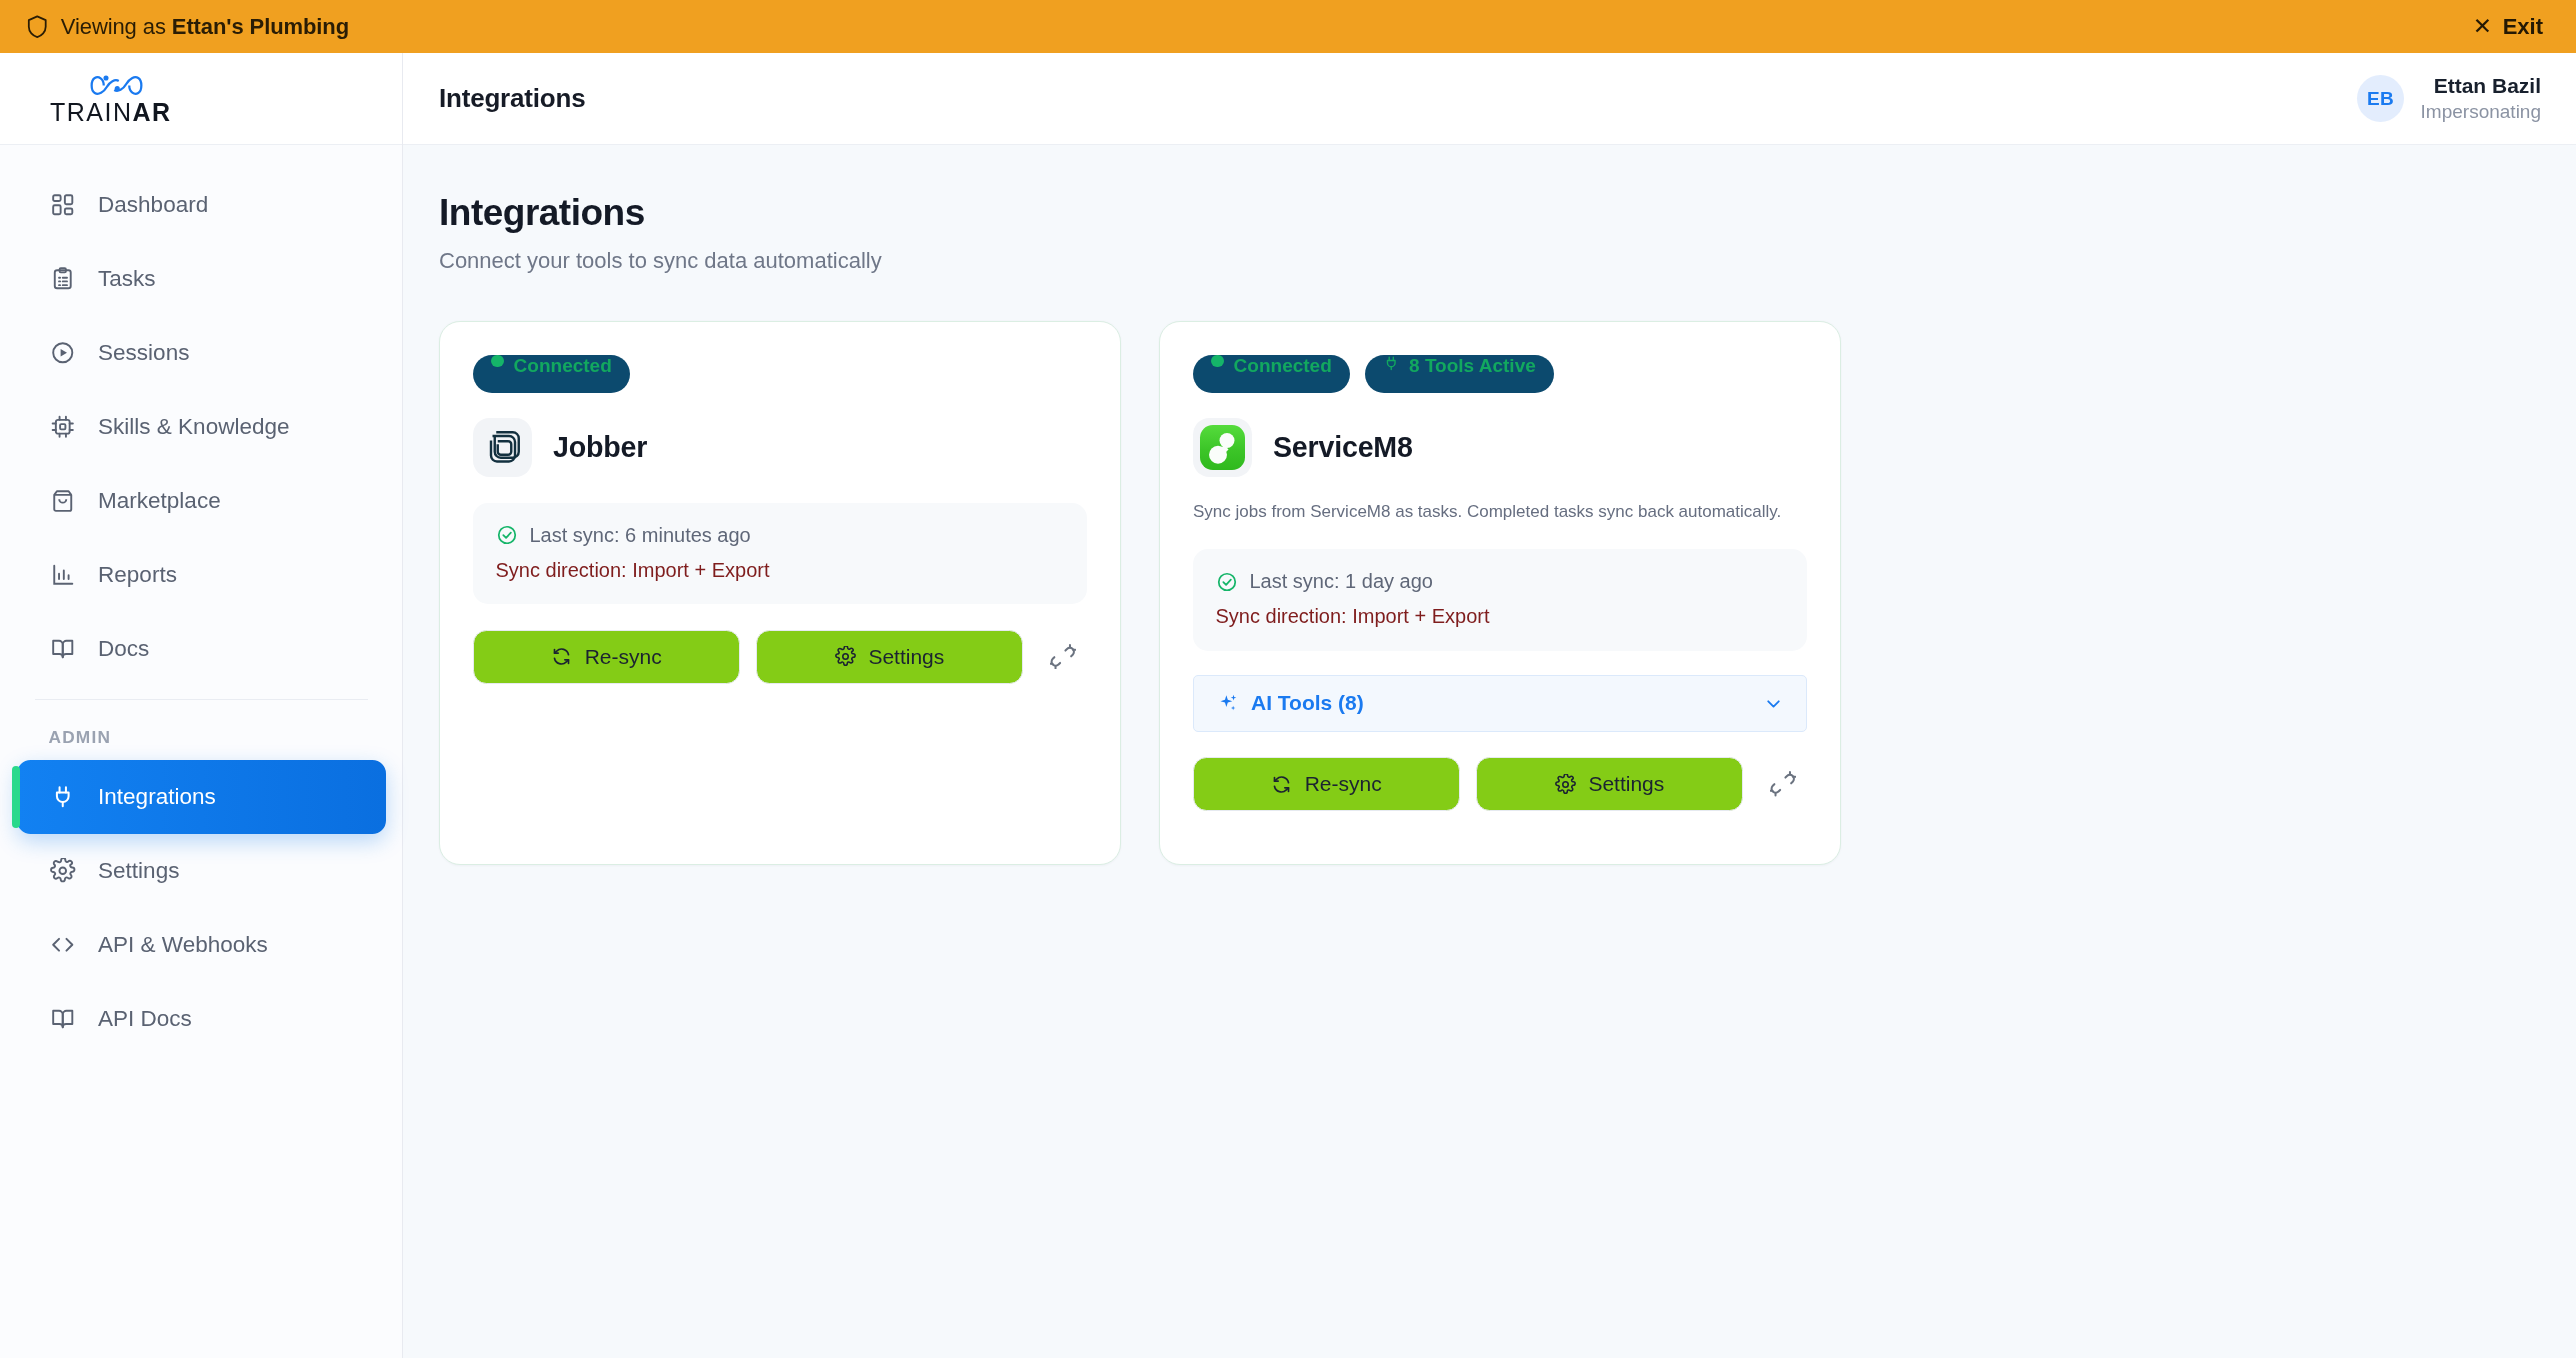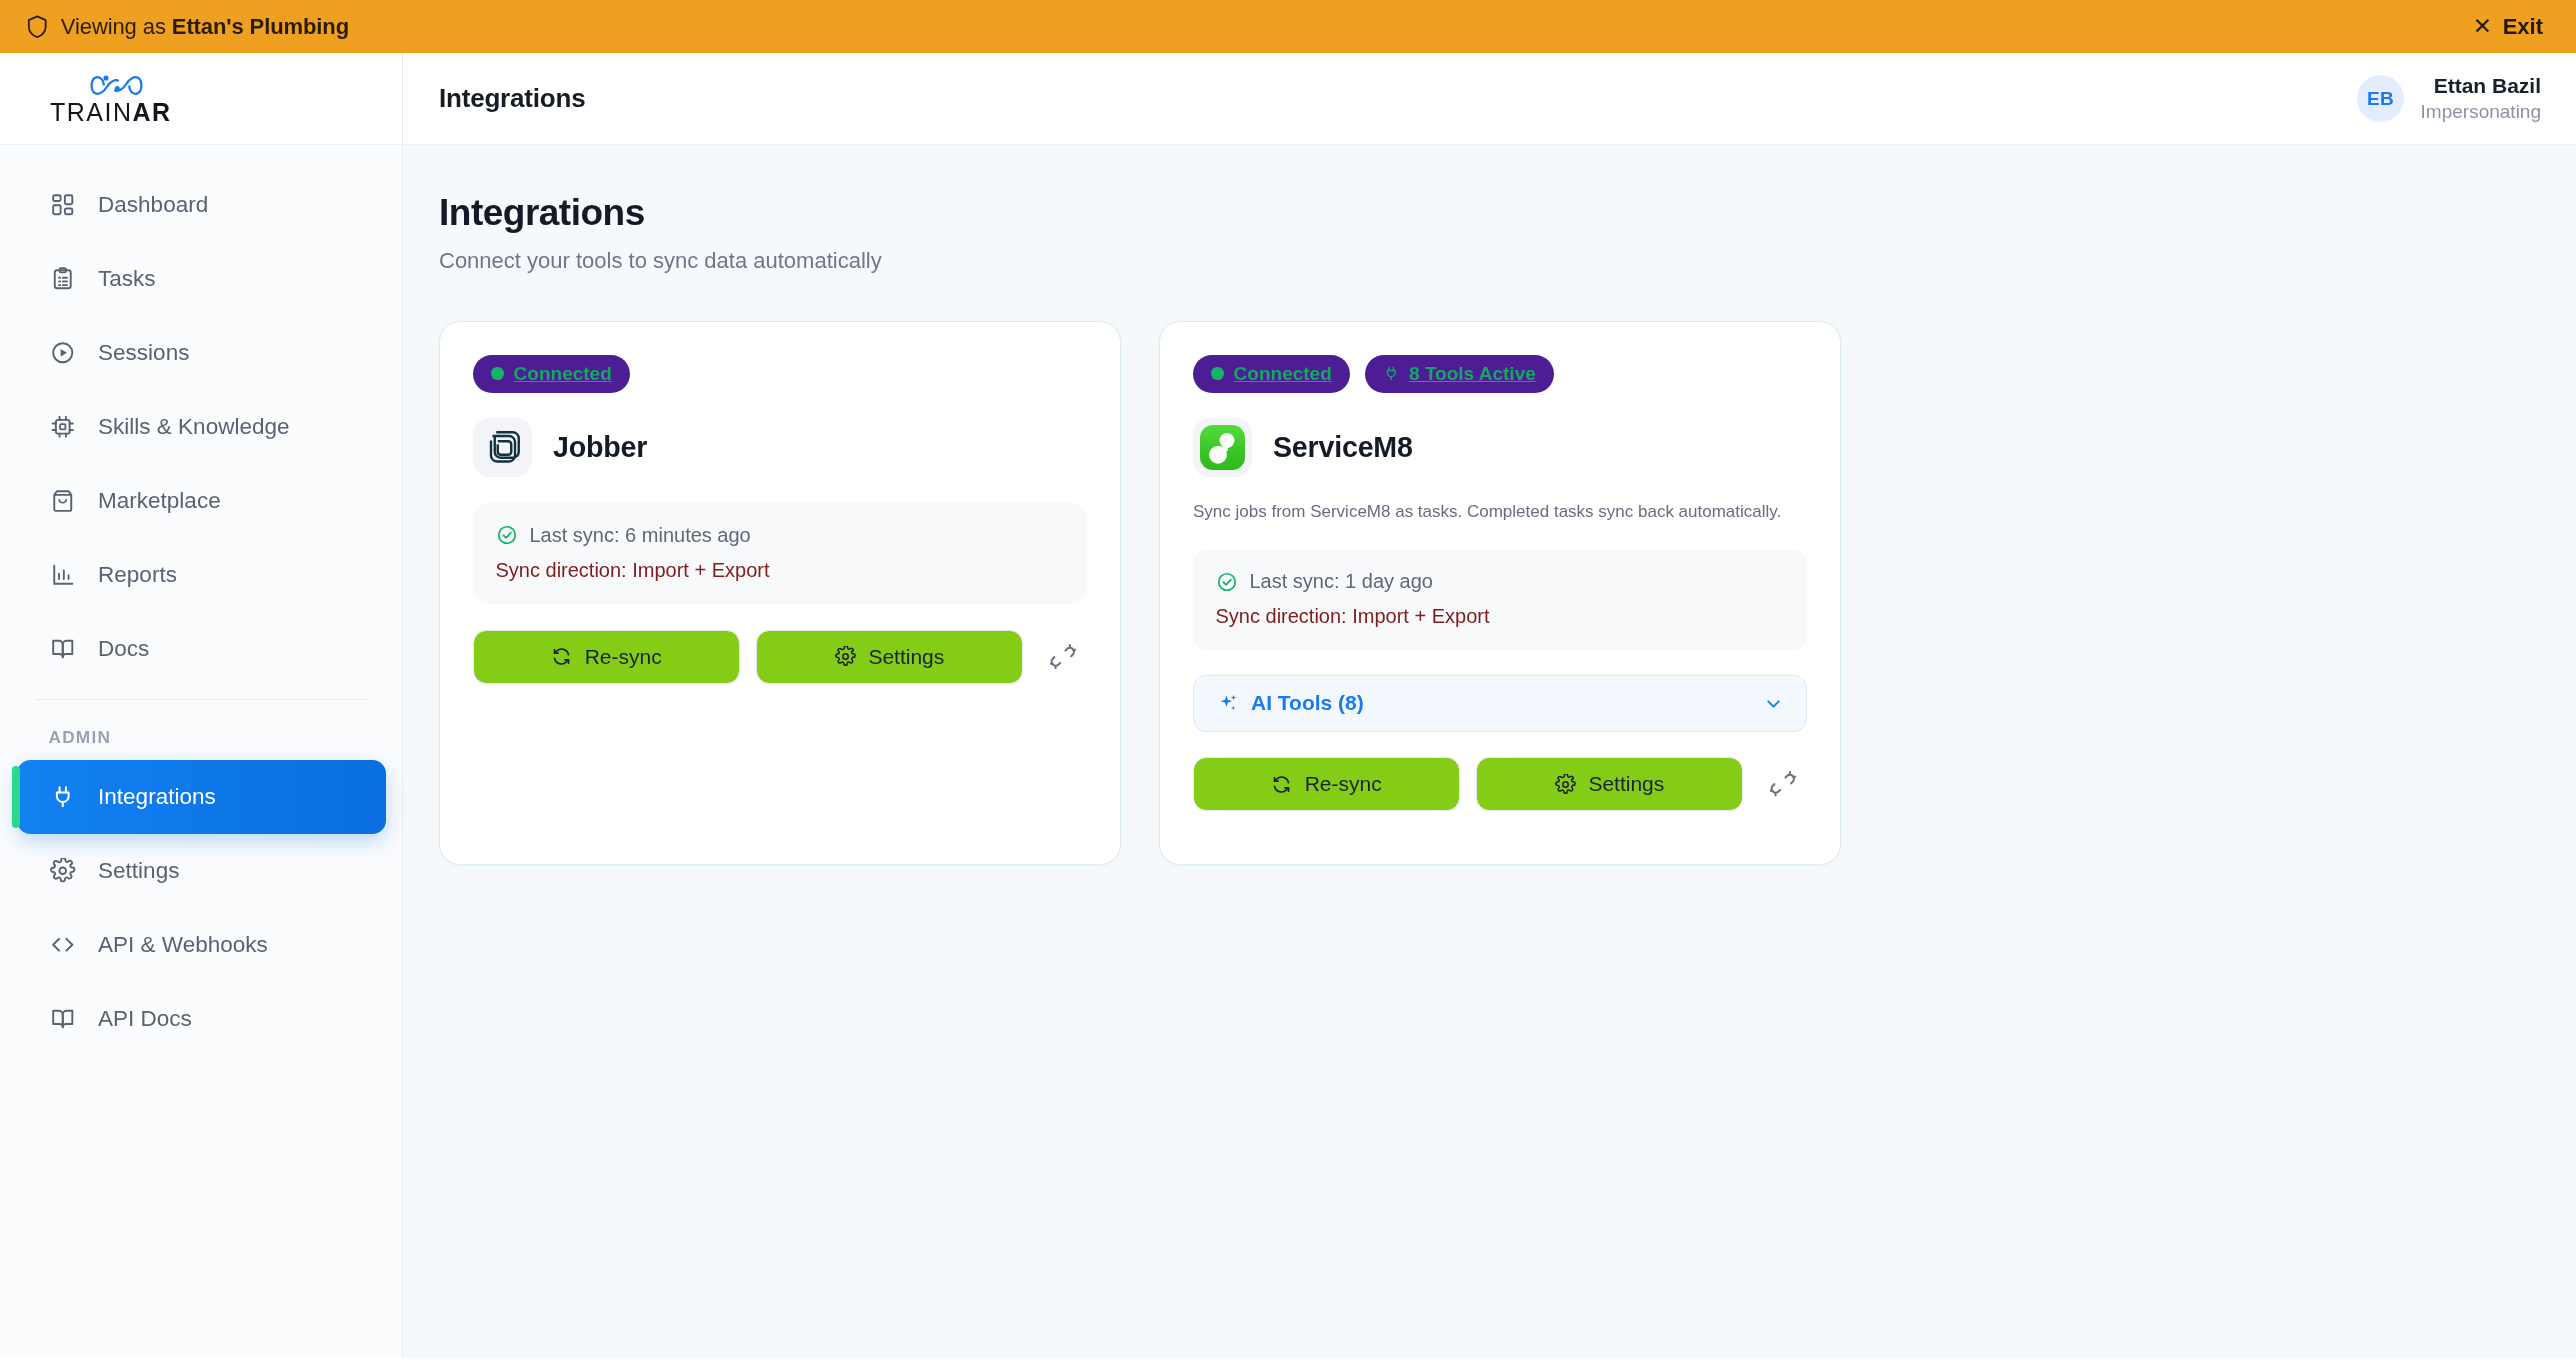--- a/index.html
+++ b/index.html
@@ -111,25 +111,25 @@
     border: 0.8px solid #dbeee3;
     border-radius: 21px;
     padding: 33px 33px 35px 33px;
     box-shadow: 0 0.8px 2.3px rgba(20,30,50,0.04);
   }
   .card-jobber { width: 682px; min-height: 544px; }
   .card-servicem8 { width: 682px; min-height: 544px; }
 
   .badges { display: flex; gap: 15px; align-items: center; }
   .badge {
-    display: inline-flex; align-items: center; gap: 9.8px;
+    display: inline-flex; align-items: flex-start; gap: 9.8px;
     height: 38px; padding: 0 18px;
     border-radius: 19px;
-    background: #4c1d95; color: #12a85f;
-    font-size: 19px; font-weight: 600; white-space: nowrap; text-decoration: underline;
+    background: #0c4a6e; color: #12a85f;
+    font-size: 19px; font-weight: 600; white-space: nowrap;
   }
   .badge .dot { width: 12.8px; height: 12.8px; border-radius: 50%; background: #15b569; flex: 0 0 12.8px; }
   .badge .plugico { display: flex; align-items: center; }
 
   .card-head { display: flex; align-items: center; gap: 21px; margin-top: 25.5px; }
   .logo-box {
     width: 59px; height: 59px; border-radius: 16.5px;
     background: #f2f4f7;
     display: flex; align-items: center; justify-content: center;
     flex: 0 0 59px;
@@ -154,21 +154,21 @@
     margin-top: 25.5px;
   }
   .sync-line1 { display: flex; align-items: center; gap: 12px; font-size: 20px; color: #5f6778; }
   .sync-line2 { font-size: 20px; color: #6d7policy; }
   .sync-line2 { font-size: 20px; color: #7f1d1d; margin-top: 12px; }
 
   .ai-tools {
     margin-top: 24px;
     background: #f3f8fe;
     border: 0.8px solid #dbe9fb;
-    border-radius: 13px;
+    border-radius: 5px;
     height: 57px;
     display: flex; align-items: center; justify-content: space-between;
     padding: 0 22.5px;
     cursor: pointer;
   }
   .ai-tools-left { display: flex; align-items: center; gap: 12px; }
   .ai-tools-label { font-size: 21px; font-weight: 700; color: #1a7af0; }
 
   .card-actions { display: flex; align-items: center; gap: 16.5px; margin-top: 25.5px; }
   .btn {

